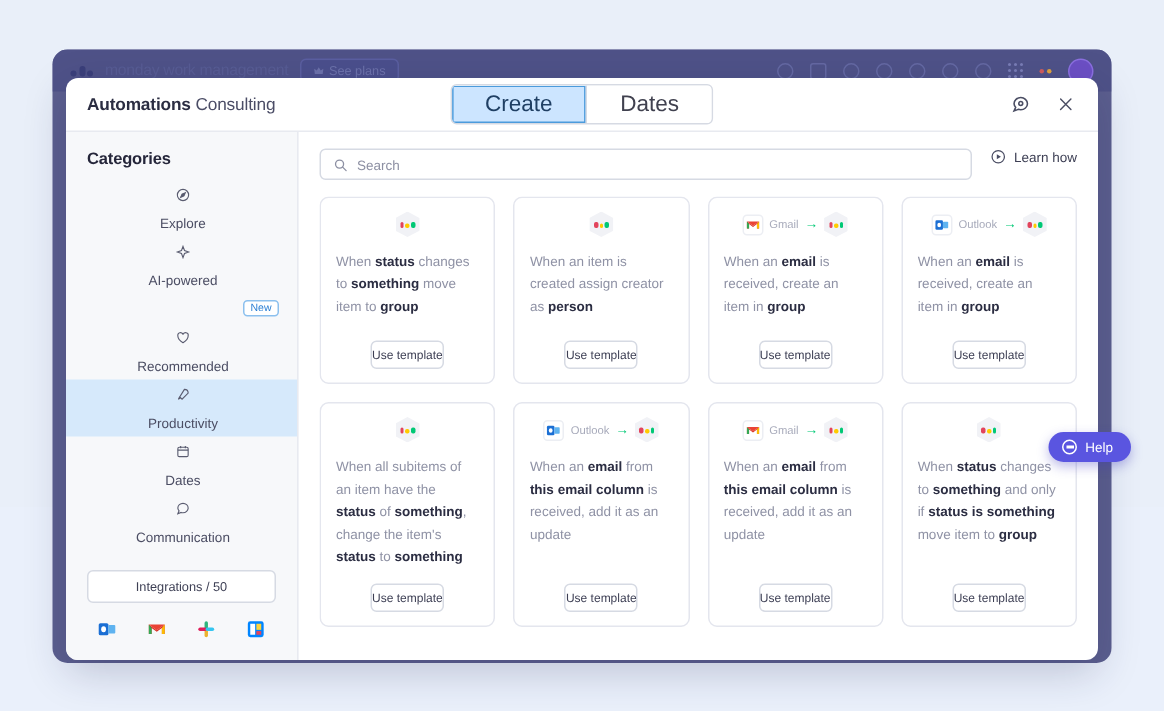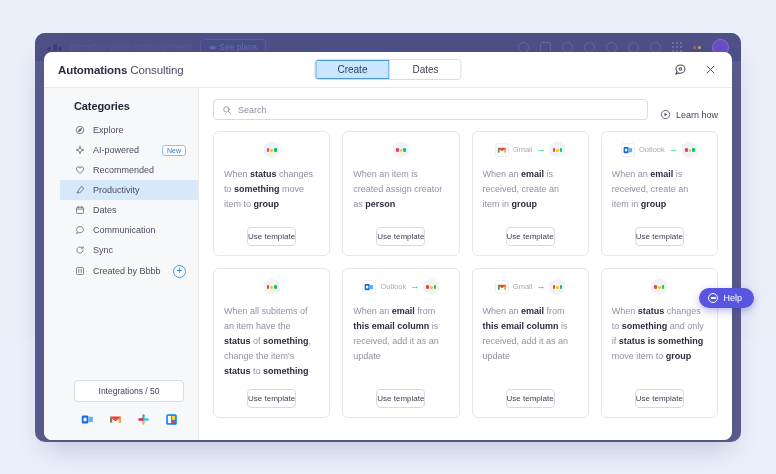--- a/index.html
+++ b/index.html
@@ -70,49 +70,50 @@
   }
   .title { font-size:11.5px; color:#2b2d42; letter-spacing:-.1px; }
   .title b { font-weight:700; }
   .title span { font-weight:400; color:#4b4d66; }
   .tabs {
     position:absolute; left:50%; transform:translateX(-50%);
     display:flex; border-radius:4px; overflow:hidden;
     border:1px solid #d6dae3;
   }
   .tab {
-    font-size:10px; color:#40414f;
+    font-size:15px; color:#40414f;
     padding:4px 22px; background:#fff; cursor:pointer;
     border-right:1px solid #d6dae3;
   }
   .tab:last-child{ border-right:none; }
   .tab.active {
     background:#cce5ff; color:#1f3f63;
     box-shadow: inset 0 0 0 1px #4b9bdc;
   }
   .hdr-right { margin-left:auto; display:flex; align-items:center; gap:14px; }
   .icon-btn { cursor:pointer; display:flex; align-items:center; justify-content:center; width:16px; height:16px; color:#4a4d63;}
 
   .modal-body { flex:1; display:flex; min-height:0; }
 
   
   .sidebar {
     width:155px; min-width:155px;
     background:#f7f8fa;
     border-right:1px solid #e8eaf0;
     display:flex; flex-direction:column;
-    padding:12px 0 0 16px;
+    padding:12px 0 0 0;
   }
   .cat-title { font-size:11px; font-weight:700; color:#25263a; padding:0 14px 8px 14px; letter-spacing:-.1px;}
   .cat-list { flex:1; overflow:hidden; }
   .cat-item {
     display:flex; align-items:center; gap:8px;
     padding:4.5px 12px 4.5px 14px;
     font-size:9px; color:#4b4d63; cursor:pointer;
     position:relative;
+    flex-direction:column;
   }
   .cat-item.active { background:#d6e9fb; }
   .cat-item .ci { width:11px; height:11px; flex:none; display:flex; align-items:center; justify-content:center; color:#5a5c70;}
   .cat-label { white-space:nowrap; }
   .badge-new {
     margin-left:auto; font-size:7px; color:#2a7fd4;
     border:1px solid #8cc0ee; border-radius:3px;
     padding:1px 4px; background:#fff;
   }
   .plus-btn {
@@ -125,21 +126,21 @@
   .integrations-btn {
     width:100%; border:1px solid #d6dae3; border-radius:4px;
     background:#fff; font-size:8.5px; color:#3d3f54;
     padding:5px 0; text-align:center; cursor:pointer;
   }
   .int-icons { display:flex; justify-content:space-between; padding:10px 6px 0 6px; }
   .int-ic { width:14px; height:14px; border-radius:3px; display:flex; align-items:center; justify-content:center; font-size:9px; font-weight:700;}
 
   
   .content { flex:1; padding:11px 14px 0 14px; display:flex; flex-direction:column; min-width:0; }
-  .content-top { display:flex; align-items:flex-end; gap:12px; margin-bottom:11px; }
+  .content-top { display:flex; align-items:flex-start; gap:12px; margin-bottom:11px; }
   .search-box {
     flex:1; height:21px; border:1px solid #d6dae3; border-radius:4px;
     display:flex; align-items:center; gap:6px; padding:0 8px; background:#fff;
   }
   .search-box input {
     border:none; outline:none; font-size:9px; color:#3d3f54;
     font-family:"Liberation Sans", sans-serif; width:100%; background:transparent;
   }
   .search-box input::placeholder{ color:#8d90a3; }
   .learn-how { display:flex; align-items:center; gap:5px; font-size:9px; color:#3d3f54; cursor:pointer; white-space:nowrap; }

